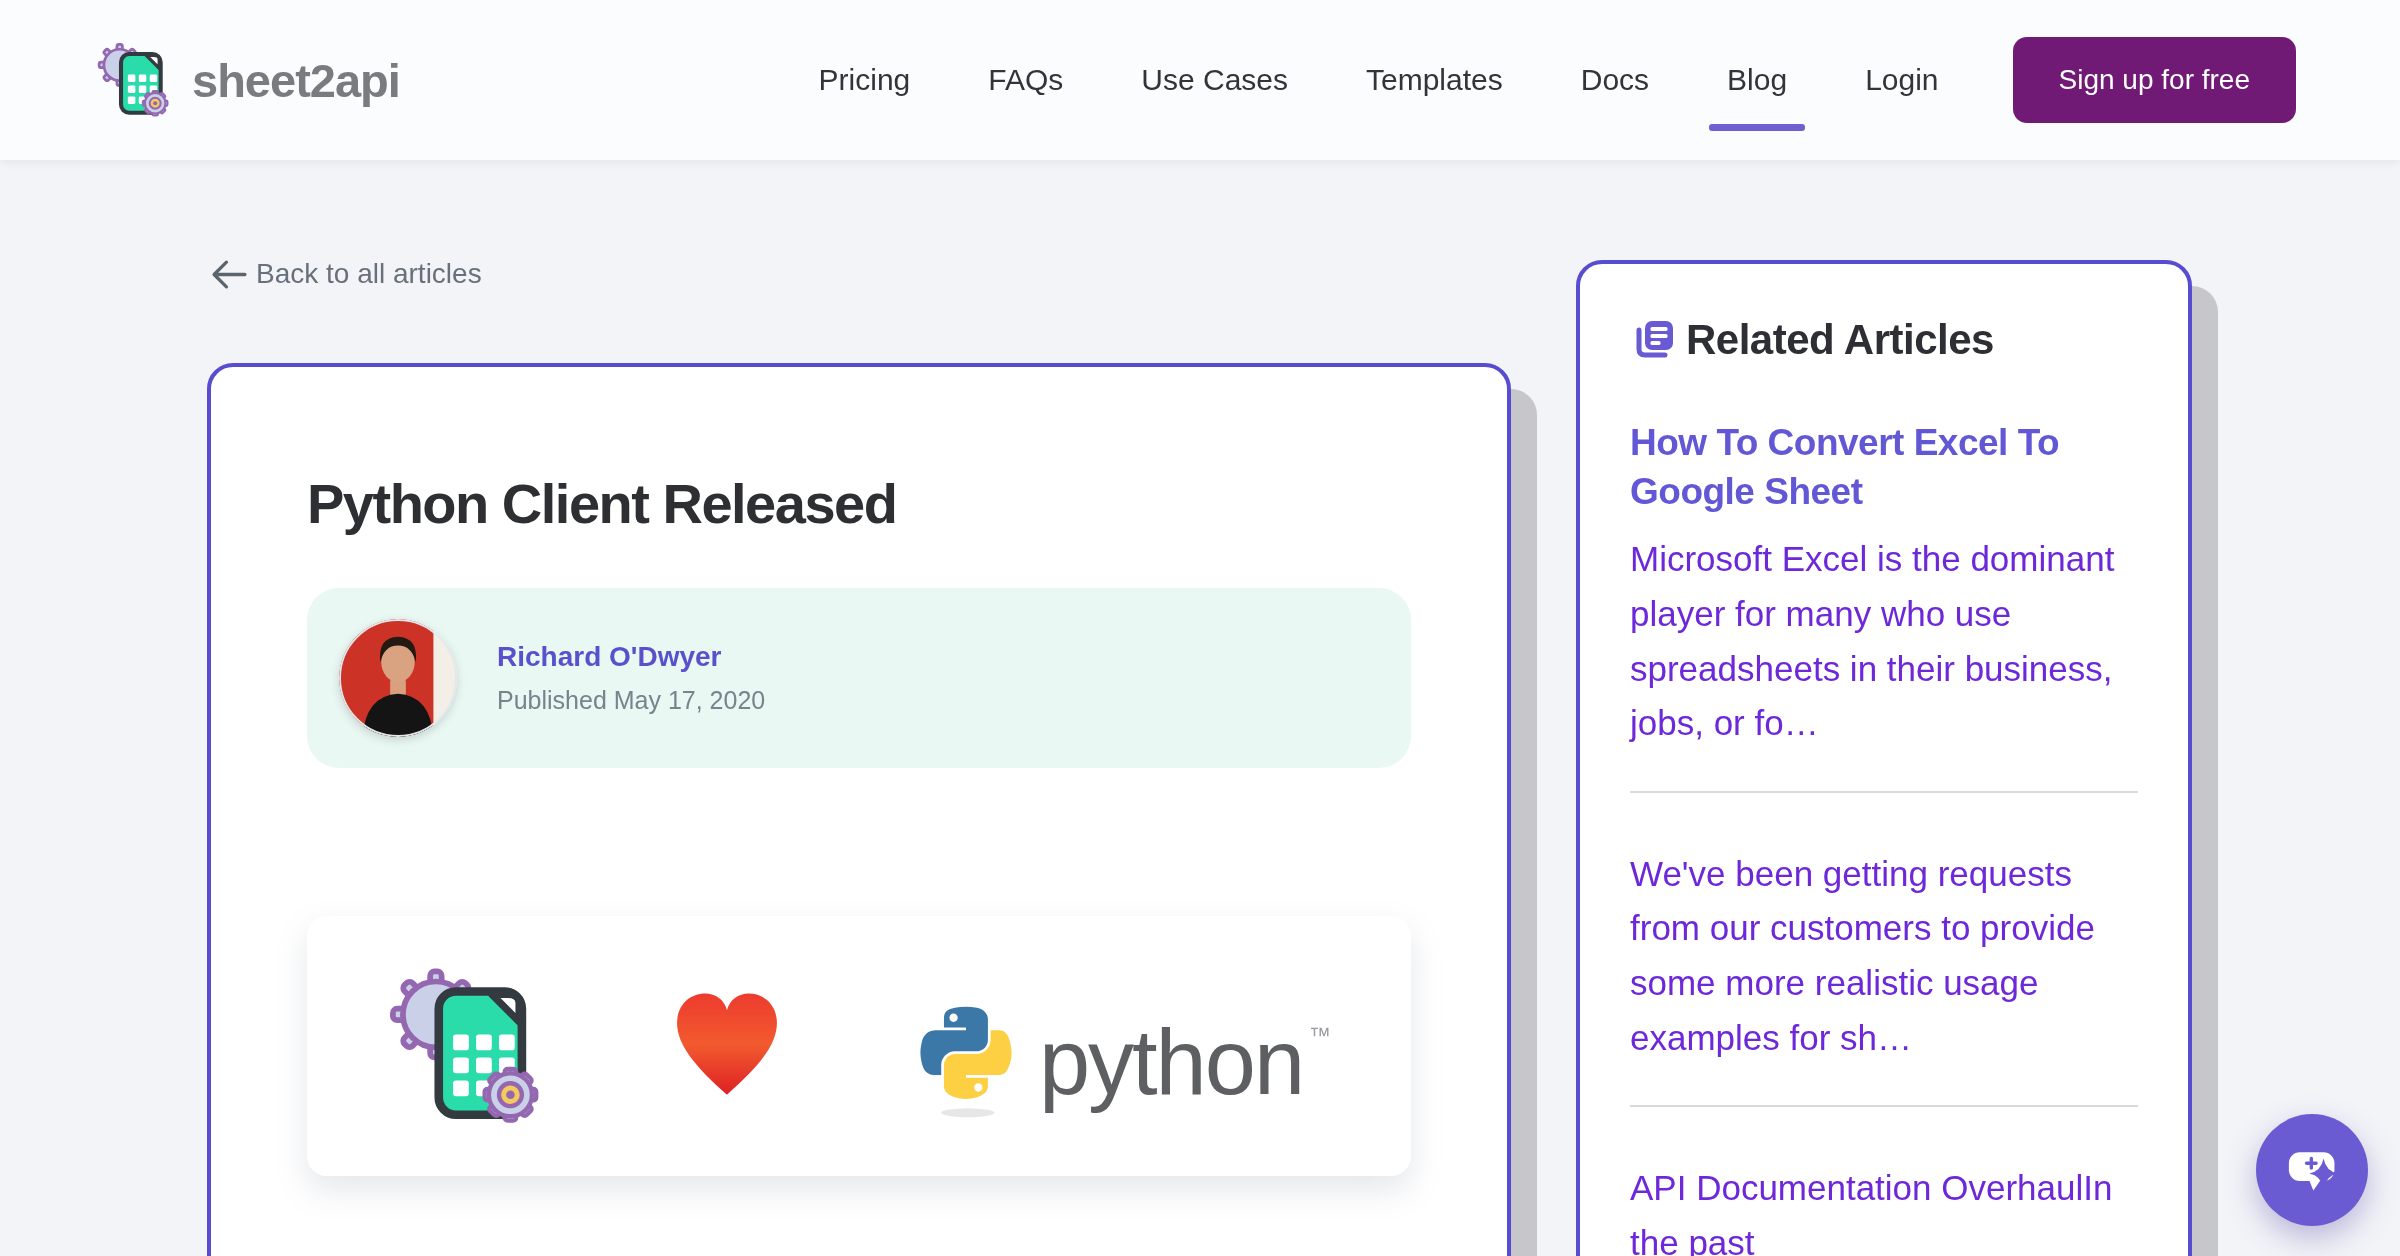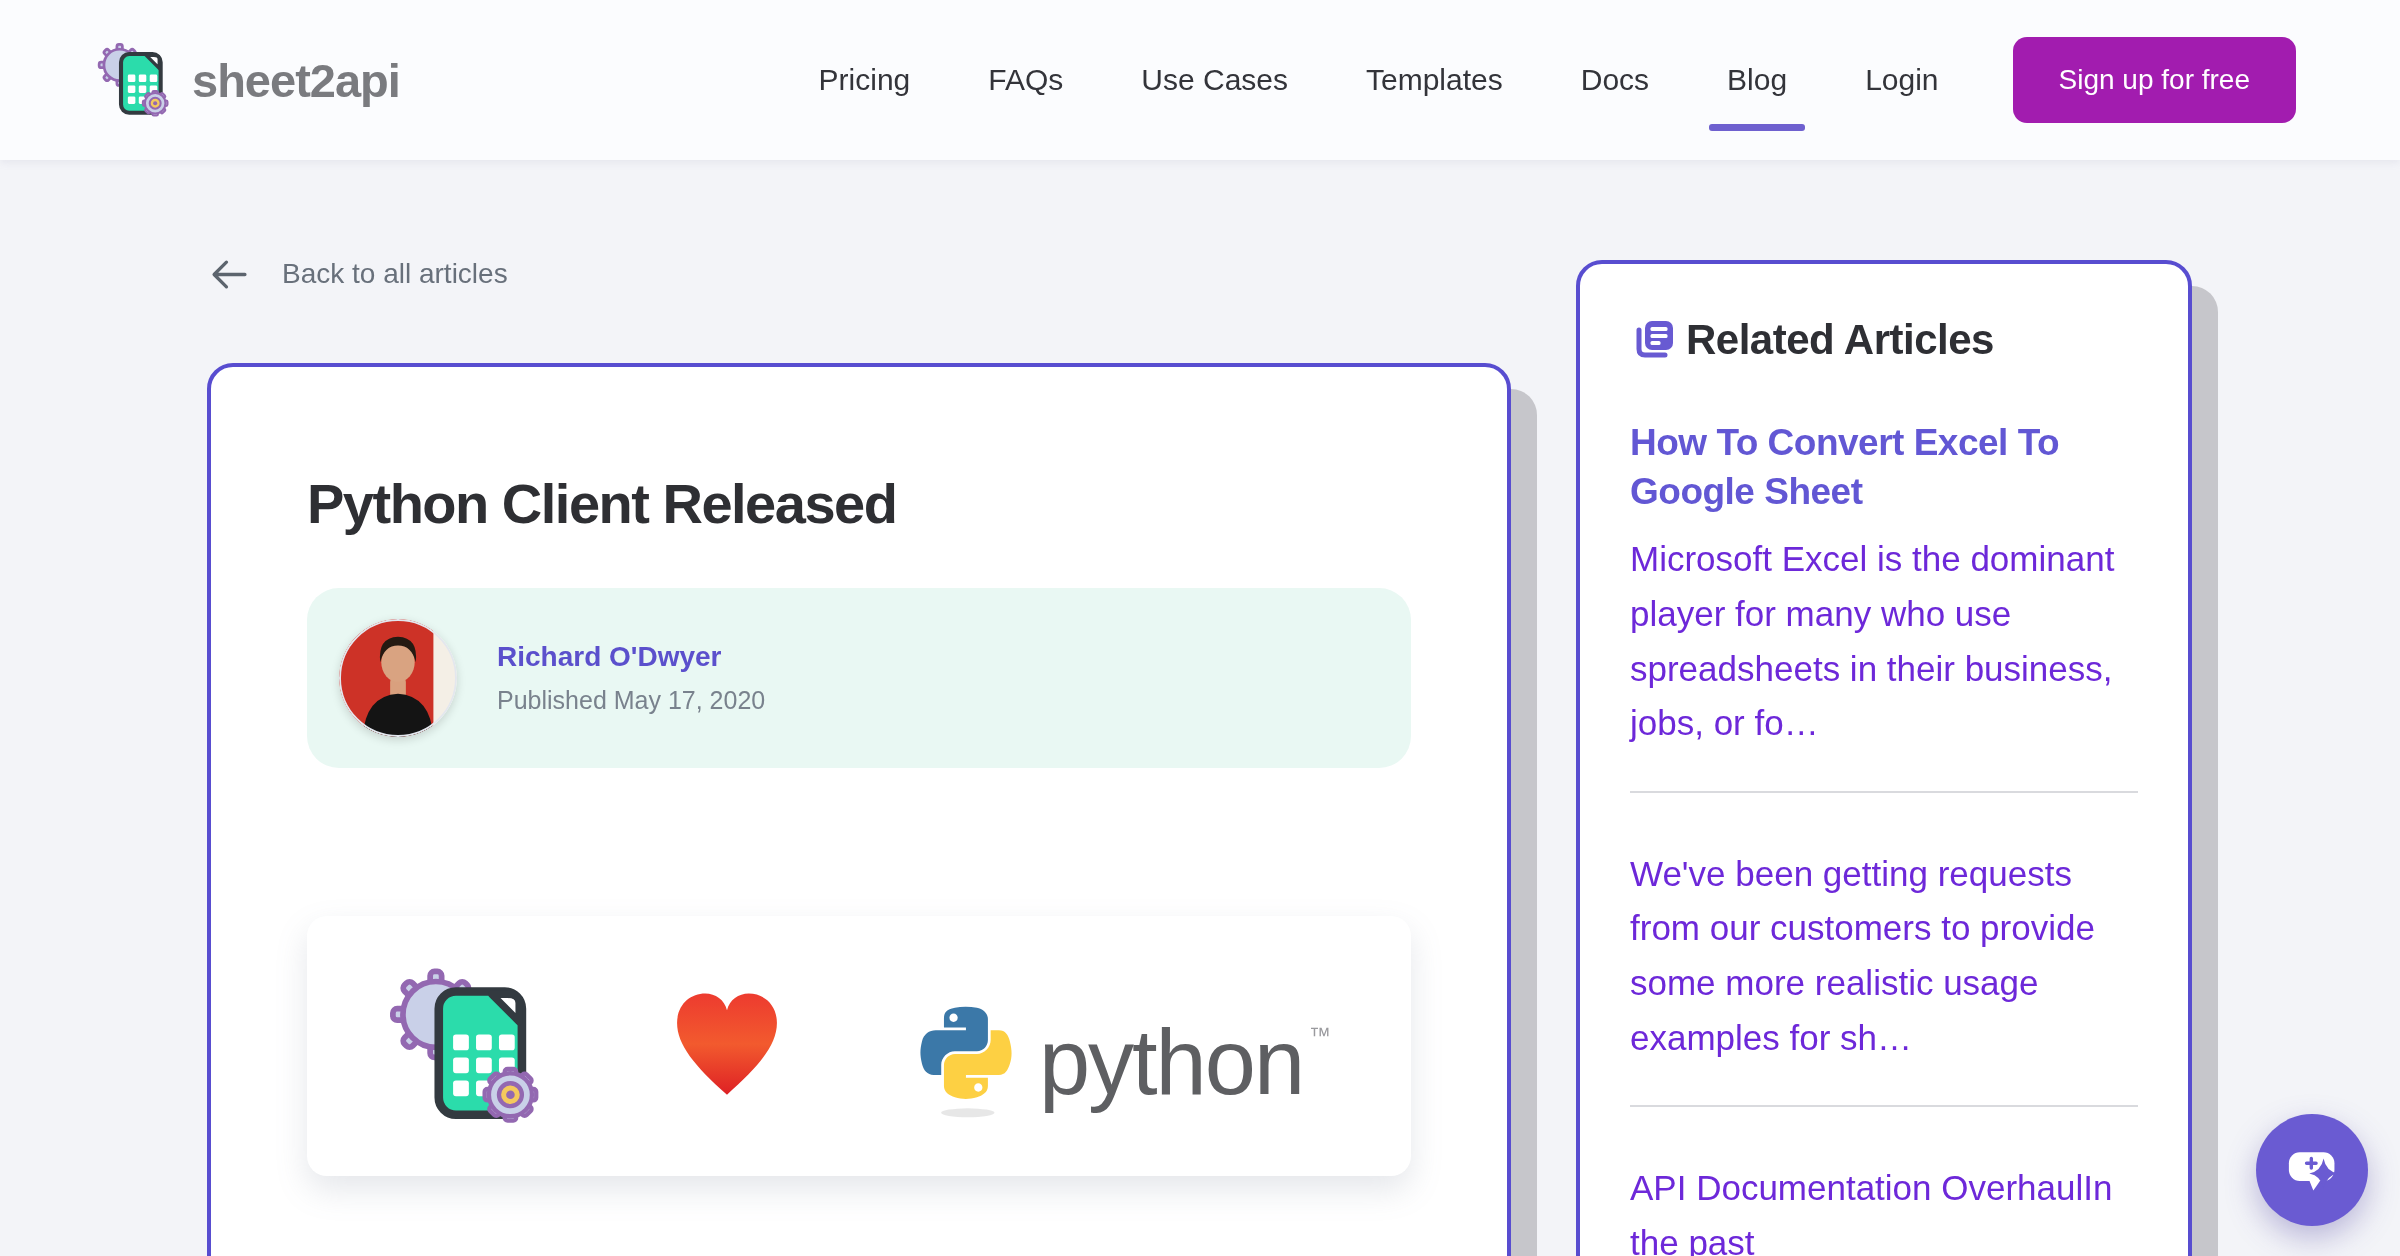--- a/index.html
+++ b/index.html
@@ -26,29 +26,29 @@
   .nav-link {
     position:relative; font-size:30px; font-weight:500; color:#33343a;
     text-decoration:none; cursor:pointer; white-space:nowrap;
   }
   .nav-link.active::after {
     content:""; position:absolute; left:-18px; right:-18px; bottom:-34px;
     height:7px; border-radius:3px; background:#6e60cf;
   }
   .cta-btn {
     margin-left:74px; height:86px; padding:0 46px;
-    background:#a21caf; color:#fff; font-size:28px; font-weight:500;
+    background:#701a75; color:#fff; font-size:28px; font-weight:500;
     border:none; border-radius:14px; cursor:pointer;
     display:flex; align-items:center; font-family:inherit;
   }
 
   
   .back-link {
     position:absolute; left:210px; top:258px;
-    display:flex; align-items:center; gap:35px;
+    display:flex; align-items:center; gap:9px;
     font-size:28px; color:#68707b; text-decoration:none; cursor:pointer;
   }
 
   
   .article-card {
     position:absolute; left:207px; top:363px; width:1304px; height:1020px;
     background:#fff; border:4px solid #584dd0; border-radius:26px;
     box-shadow:26px 26px 0 0 #c6c6cb;
     padding:104px 96px 0;
   }

